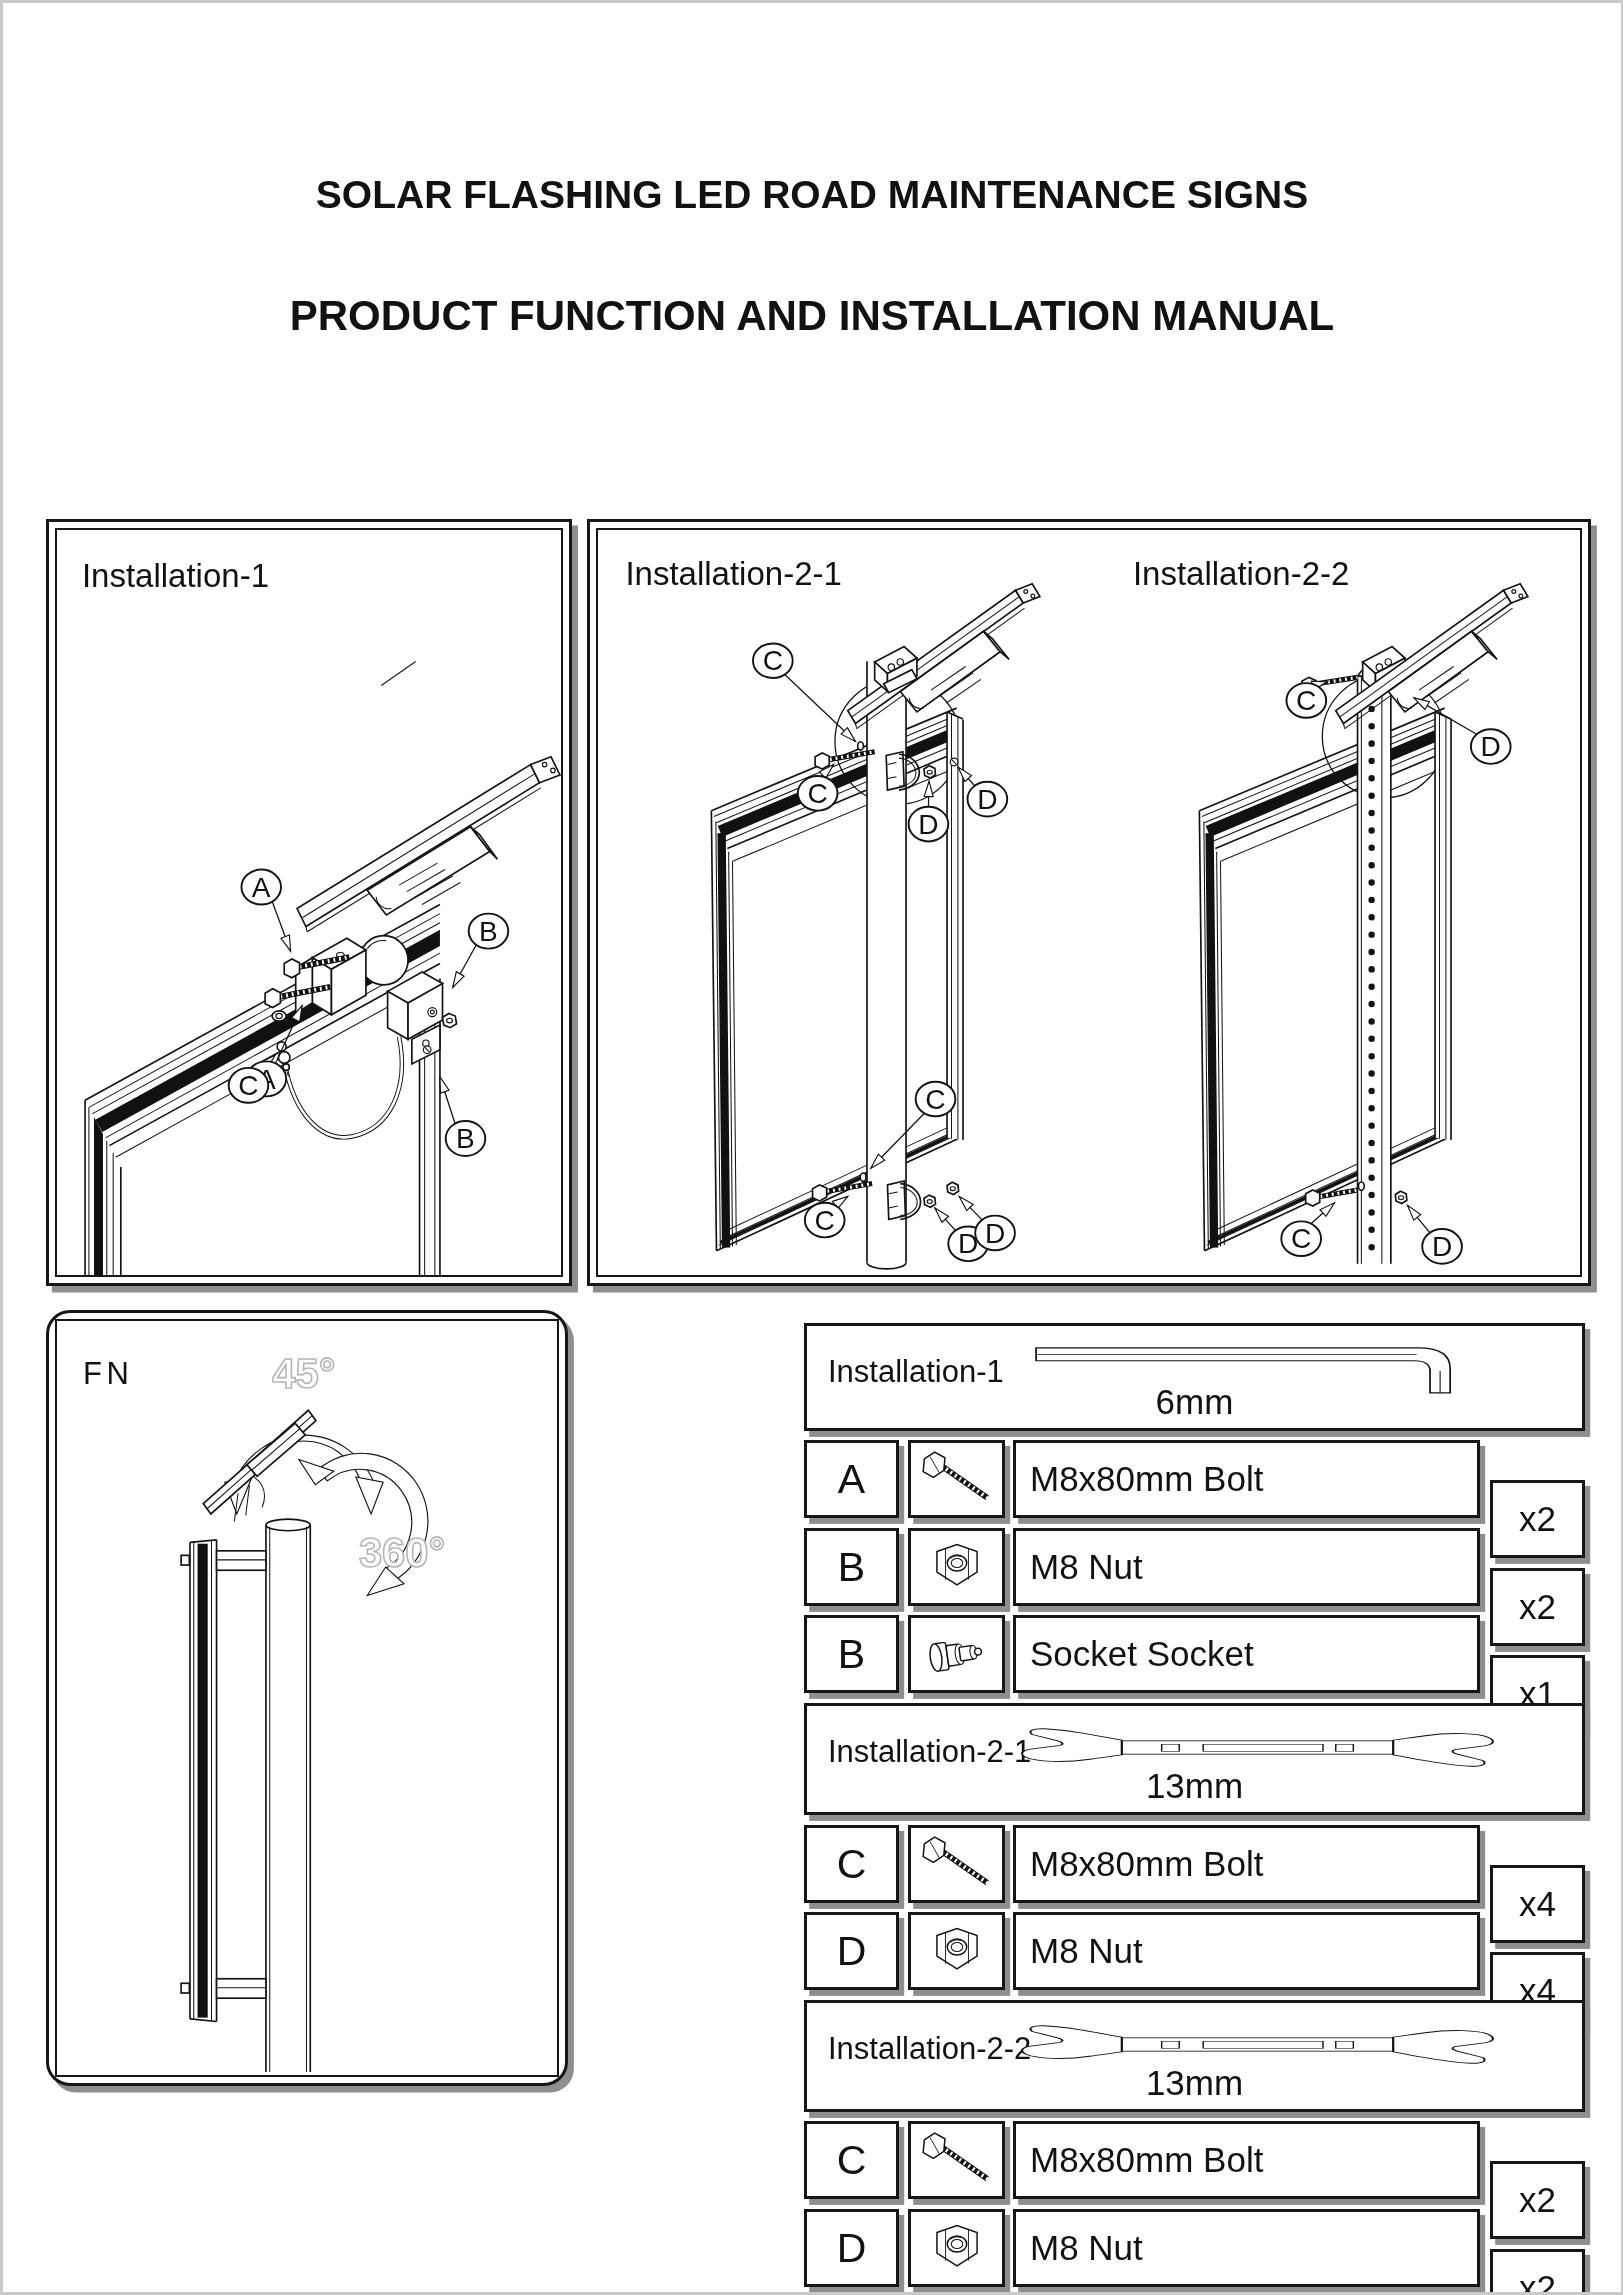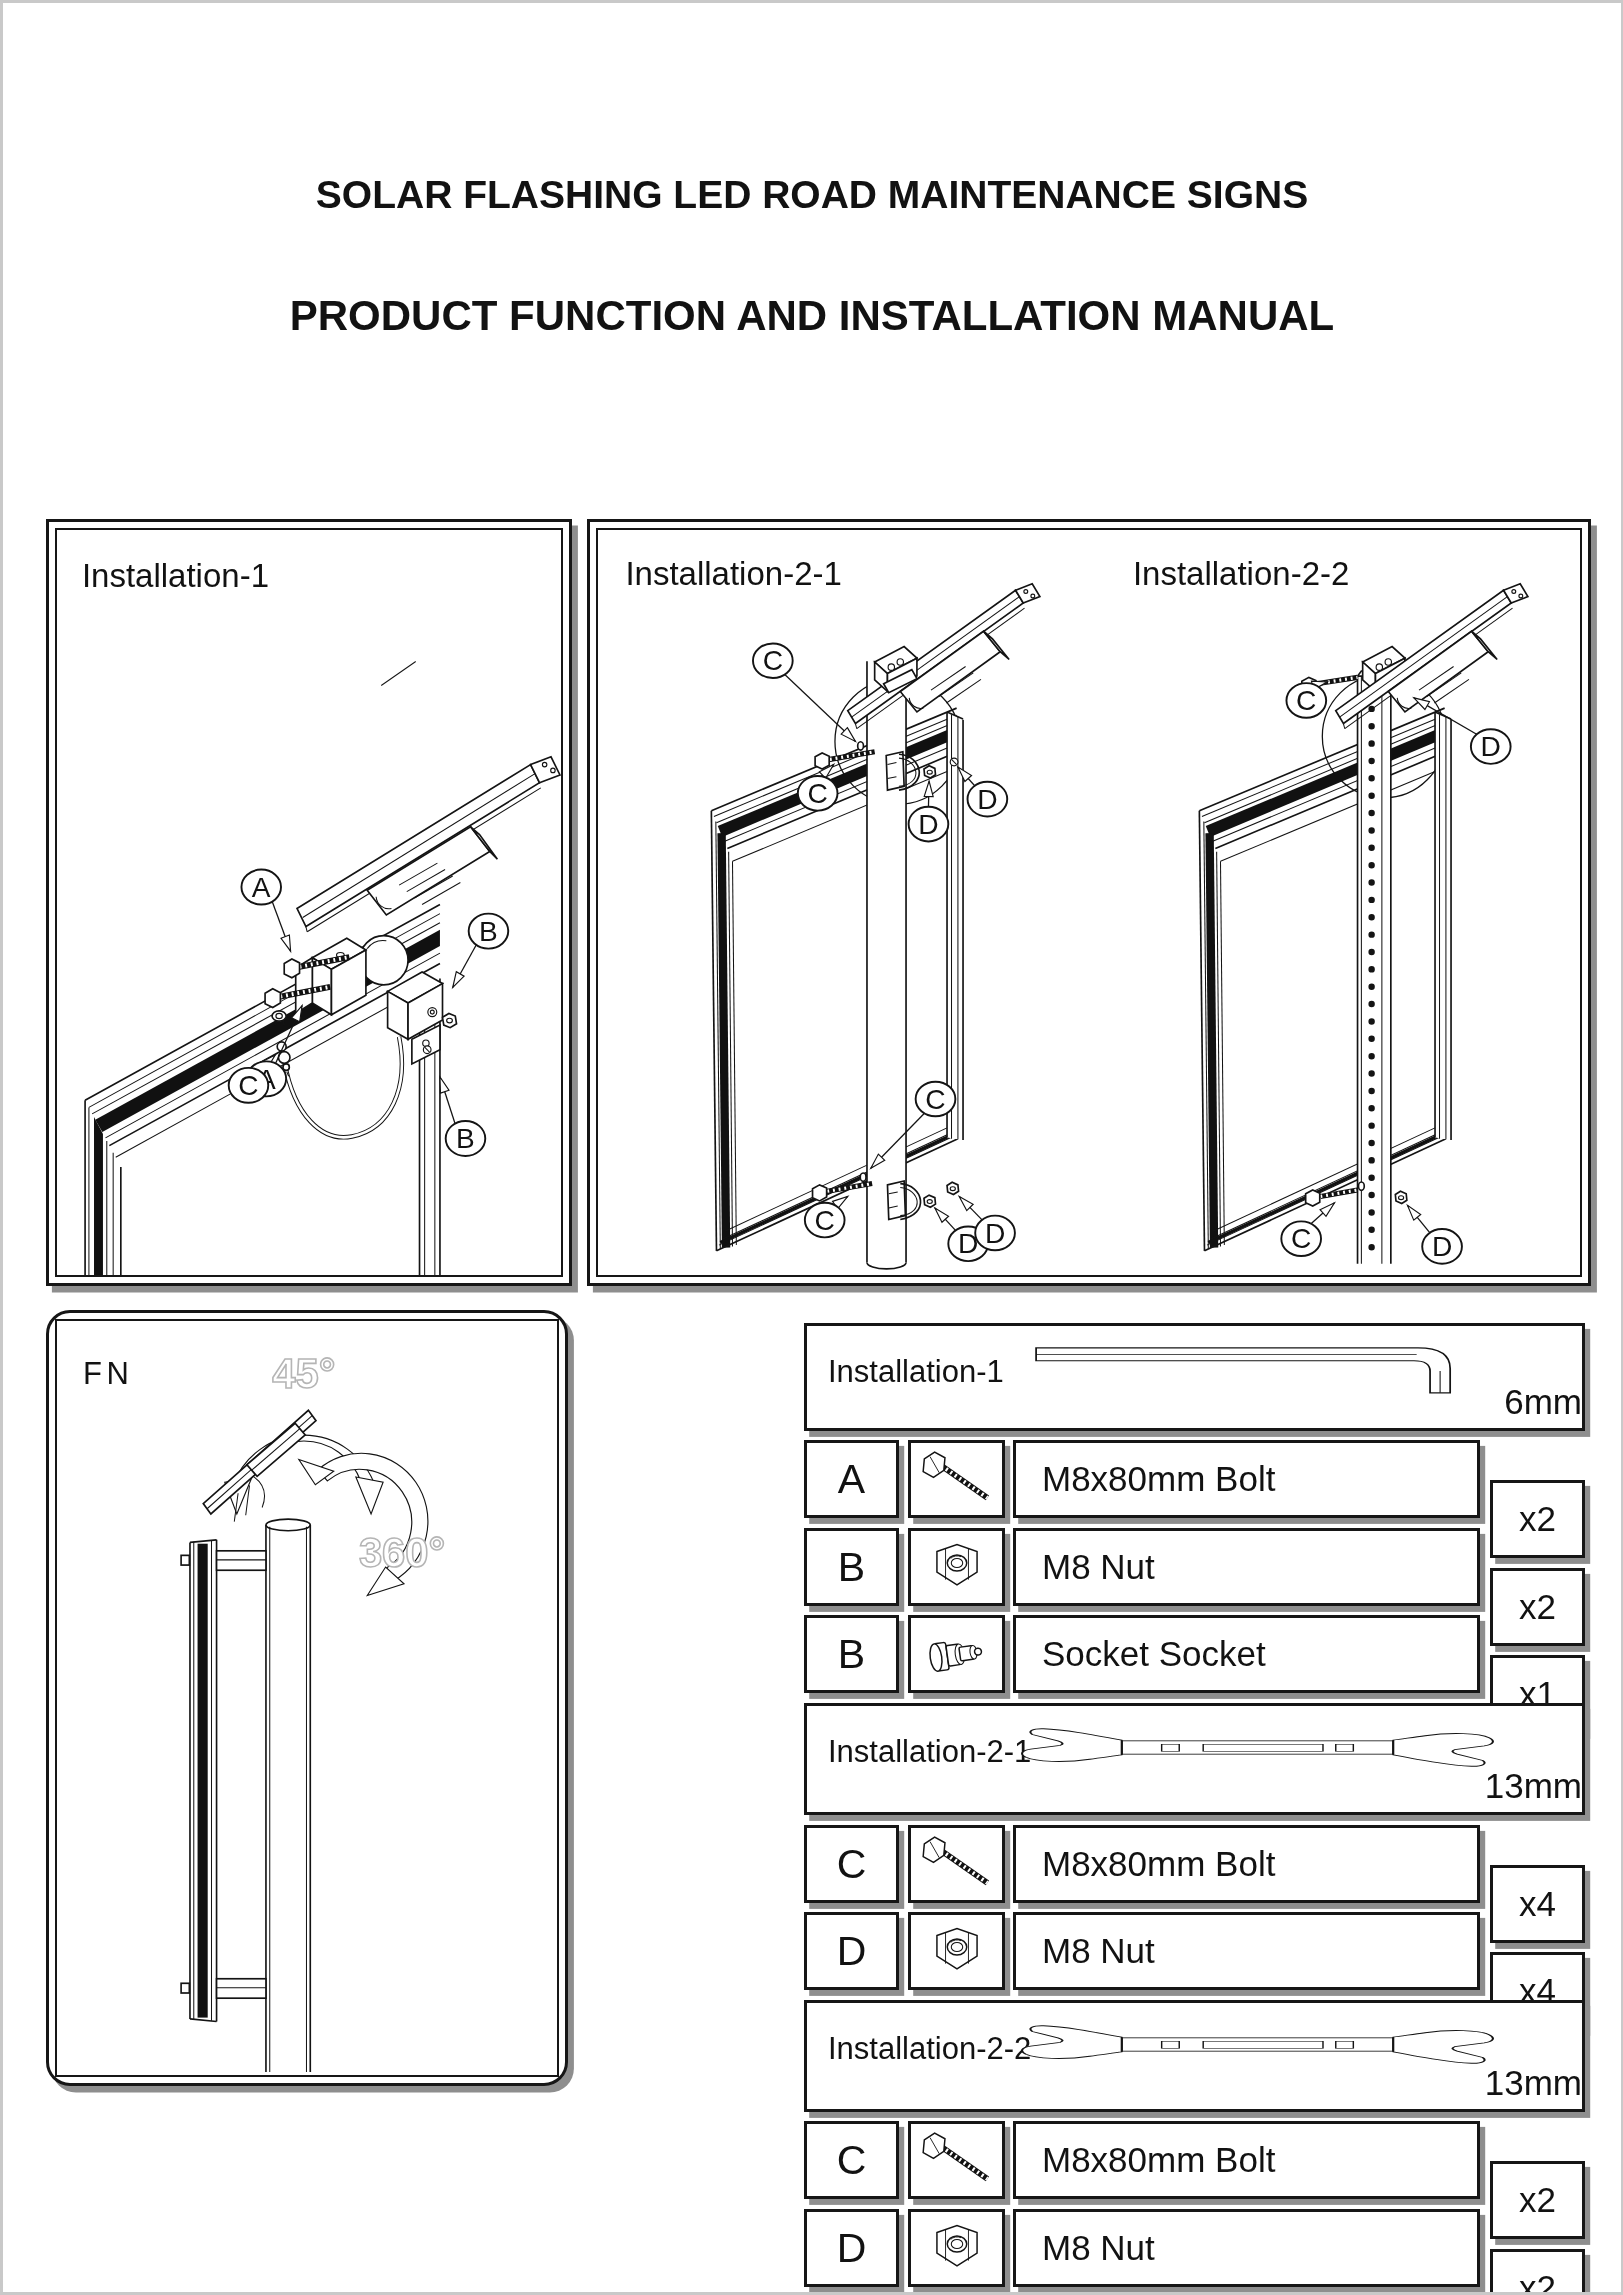--- a/index.html
+++ b/index.html
@@ -18,26 +18,26 @@
   .co{fill:#fff;stroke:#141414;stroke-width:3;}
   .cotxt{font-size:44px;fill:#121212;text-anchor:middle;}
   .ln{stroke:#141414;stroke-width:2.6;fill:none;}
   .lnt{stroke:#141414;stroke-width:1.6;fill:none;}
   .wf{fill:#fff;stroke:#141414;stroke-width:2.6;}
   .wft{fill:#fff;stroke:#141414;stroke-width:1.8;}
   .ldr{stroke:#141414;stroke-width:2;fill:none;}
   .blk{fill:#111;}
   .sec{position:absolute;border:3.3px solid #161616;background:#fff;box-shadow:5.2px 5.9px 0 #8e8e8e;box-sizing:border-box;}
   .seclabel{position:absolute;left:21px;top:27.5px;font-size:31px;}
-  .seccap{position:absolute;bottom:6.5px;left:0;width:100%;text-align:right;font-size:35px;}
+  .seccap{position:absolute;bottom:6.5px;left:0;width:100%;text-align:center;font-size:35px;}
   .cell{position:absolute;top:0;height:78px;border:3.3px solid #161616;background:#fff;
         box-shadow:5.2px 5.9px 0 #8e8e8e;box-sizing:border-box;display:flex;align-items:center;justify-content:center;}
   .cell.letter{left:0;width:95px;font-size:41px;}
   .cell.icon{left:104px;width:97px;}
-  .cell.desc{left:209px;width:467px;justify-content:flex-start;padding-left:26px;font-size:35px;}
+  .cell.desc{left:209px;width:467px;justify-content:flex-start;padding-left:14px;font-size:35px;}
   .cell.qty{left:686px;width:95px;font-size:35px;margin-top:40px;}
   .row{position:absolute;left:0;width:781px;height:78px;}
 </style>
 </head>
 <body>
 
 <div class="page">
 
   <div class="ctr t2">SOLAR FLASHING LED ROAD MAINTENANCE SIGNS</div>
   <div class="ctr sub">PRODUCT FUNCTION AND INSTALLATION MANUAL</div>

